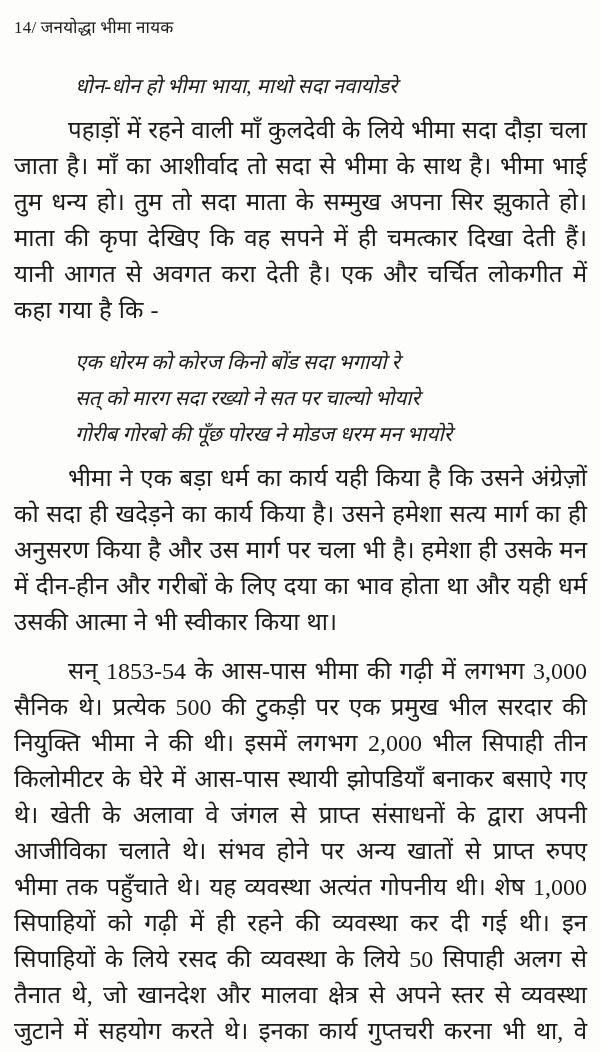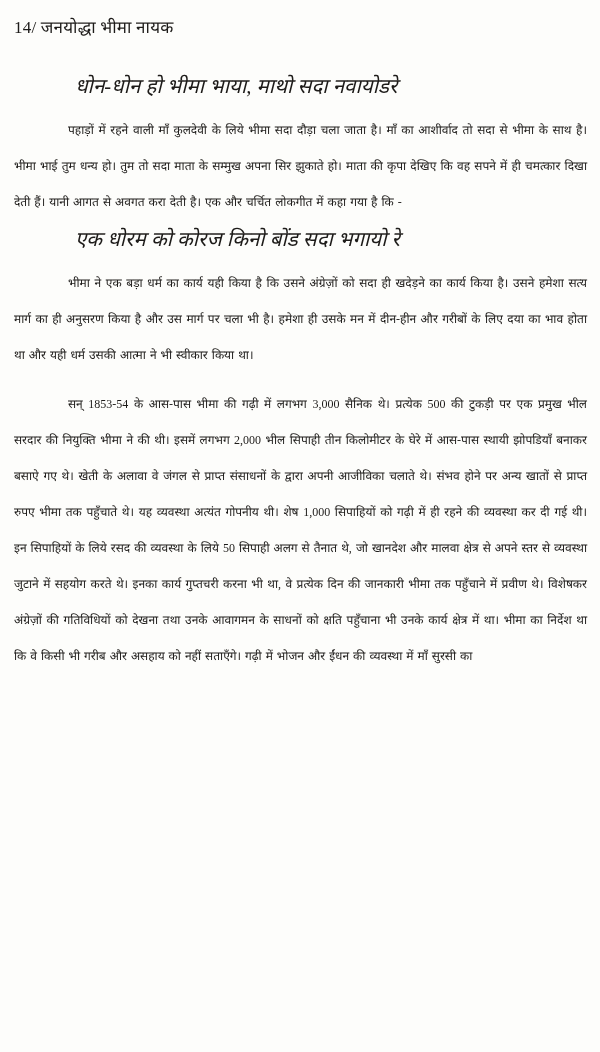--- a/index.html
+++ b/index.html
@@ -29,47 +29,49 @@
     margin: 28px 0 4px 61px;
     font-size: 20.5px;
     line-height: 36px;
   }
   .verse-line {
     white-space: nowrap;
     font-style: italic;
   }
   .para {
     margin: 8px 0 0 0;
-    font-size: 12px;
+    font-size: 24px;
     line-height: 36px;
     text-align: justify;
     text-indent: 54px;
     word-spacing: 1px;
   }
   .para.spaced {
     margin-top: 13px;
   }
   .verse.second {
-    margin-top: 1px;
+    margin-top: 16px;
   }
 </style>
 </head>
 <body>
 
 <div class="page">
 
   <div class="running-header">14/ जनयोद्धा भीमा नायक</div>
 
   <div class="verse">
     <div class="verse-line">धोन-धोन हो भीमा भाया, माथो सदा नवायोडरे</div>
   </div>
 
   <p class="para">पहाड़ों में रहने वाली माँ कुलदेवी के लिये भीमा सदा दौड़ा चला जाता है। माँ का आशीर्वाद तो सदा से भीमा के साथ है। भीमा भाई तुम धन्य हो। तुम तो सदा माता के सम्मुख अपना सिर झुकाते हो। माता की कृपा देखिए कि वह सपने में ही चमत्कार दिखा देती हैं। यानी आगत से अवगत करा देती है।  एक और चर्चित लोकगीत में कहा गया है कि -</p>
 
   <div class="verse second">
     <div class="verse-line">एक धोरम को कोरज किनो बोंड सदा भगायो रे</div>
+    <div class="verse-line">सत् को मारग सदा रख्यो ने सत पर चाल्यो भोयारे</div>
+    <div class="verse-line">गोरीब गोरबो की पूँछ पोरख ने मोडज धरम मन भायोरे</div>
   </div>
 
   <p class="para">भीमा ने एक बड़ा धर्म का कार्य यही किया है कि उसने अंग्रेज़ों को सदा ही खदेड़ने का कार्य किया है। उसने हमेशा सत्य मार्ग का ही अनुसरण किया है और उस मार्ग पर चला भी है। हमेशा ही उसके मन में दीन-हीन और गरीबों के लिए दया का भाव होता था और यही धर्म उसकी आत्मा ने भी स्वीकार किया था।</p>
 
   <p class="para spaced">सन् 1853-54 के आस-पास भीमा की गढ़ी में लगभग 3,000 सैनिक थे। प्रत्येक 500 की टुकड़ी पर एक प्रमुख भील सरदार की नियुक्ति भीमा ने की थी। इसमें लगभग 2,000 भील सिपाही तीन किलोमीटर के घेरे में आस-पास स्थायी झोपडियाँ बनाकर बसाऐ गए थे। खेती के अलावा वे जंगल से प्राप्त संसाधनों के द्वारा अपनी आजीविका चलाते थे। संभव होने पर अन्य खातों से प्राप्त रुपए भीमा तक पहुँचाते थे। यह व्यवस्था अत्यंत गोपनीय थी। शेष 1,000 सिपाहियों को गढ़ी में ही रहने की व्यवस्था कर दी गई थी। इन सिपाहियों के लिये रसद की व्यवस्था के लिये 50 सिपाही अलग से तैनात थे, जो खानदेश और मालवा क्षेत्र से अपने स्तर से व्यवस्था जुटाने में सहयोग करते थे। इनका कार्य गुप्तचरी करना भी था, वे प्रत्येक दिन की जानकारी भीमा तक पहुँचाने में प्रवीण थे। विशेषकर अंग्रेज़ों की गतिविधियों को देखना तथा उनके आवागमन के साधनों को क्षति पहुँचाना भी उनके कार्य क्षेत्र में था। भीमा का निर्देश था कि वे किसी भी गरीब और असहाय को नहीं सताएँगे। गढ़ी में भोजन और ईंधन की व्यवस्था में माँ सुरसी का</p>
 
 </div>
 
 </body></html>

